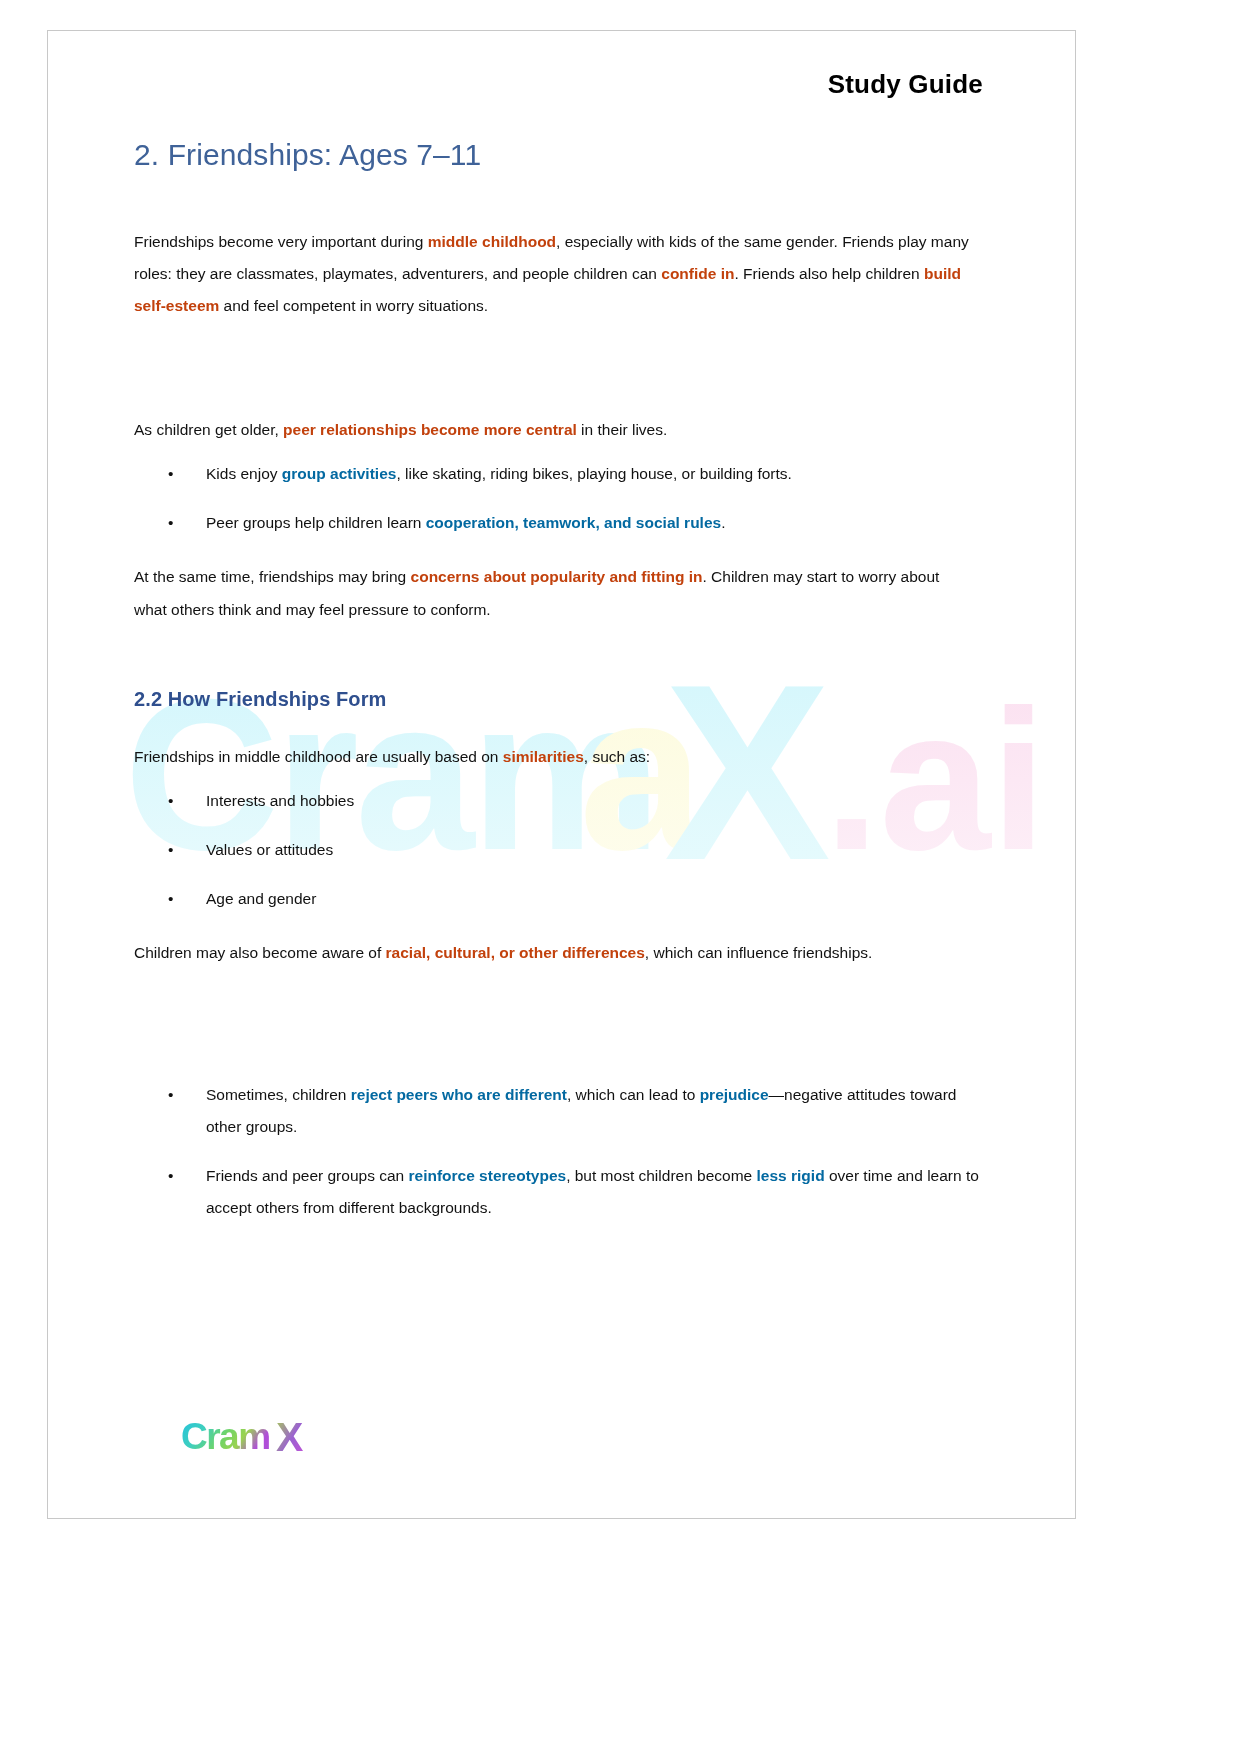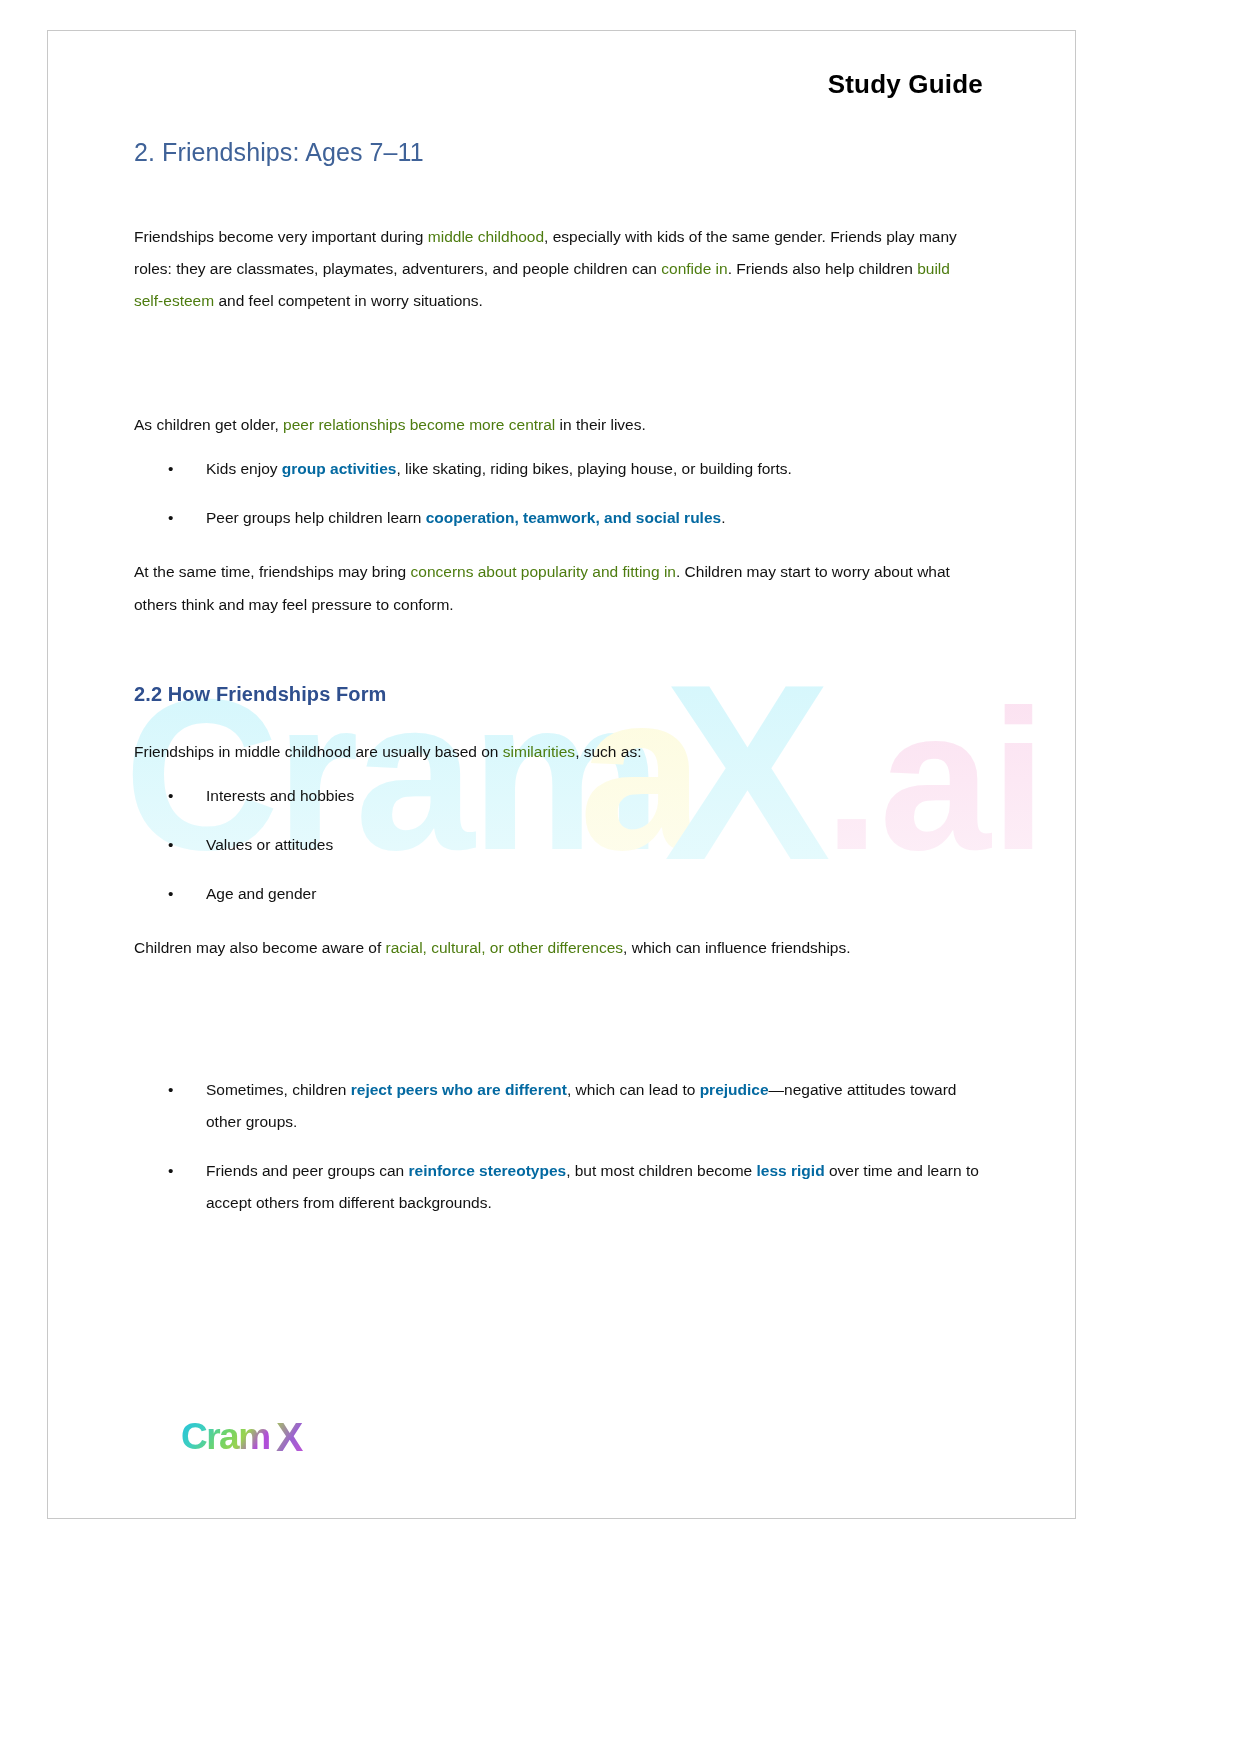--- a/index.html
+++ b/index.html
@@ -51,21 +51,21 @@
     text-align: right;
     font-size: 26px;
     font-weight: bold;
     color: #000000;
     letter-spacing: 0.2px;
     margin: 38px 0 0 0;
     padding-right: 6px;
   }
 
   h1.section-heading {
-    font-size: 25px;
+    font-size: 30px;
     font-weight: normal;
     color: #3f6298;
     margin: 38px 0 0 0;
     letter-spacing: 0.1px;
   }
 
   h2.sub-heading {
     font-size: 20px;
     font-weight: bold;
     color: #2f4f8e;
@@ -73,21 +73,21 @@
     letter-spacing: 0.1px;
   }
 
   p.body-text {
     font-size: 15.5px;
     line-height: 2.07;
     color: #111111;
     margin: 0;
     max-width: 840px;
   }
-  p.body-text b { font-weight: normal; color: #4d7c0f; }
+  p.body-text b { font-weight: bold; color: #c2410c; }
 
   ul.bullets {
     list-style: none;
     margin: 0;
     padding: 0;
   }
   ul.bullets > li {
     position: relative;
     padding-left: 72px;
     font-size: 15.5px;

